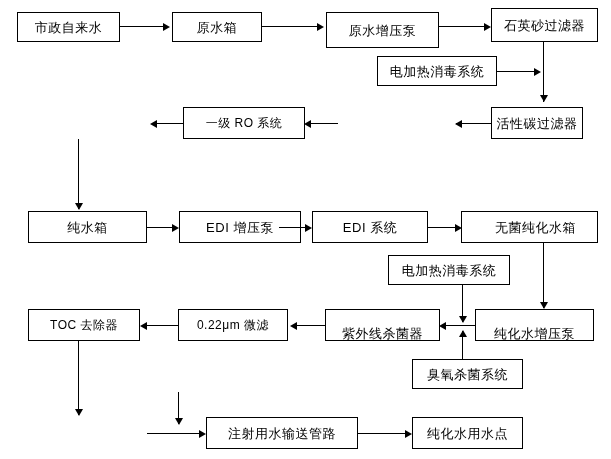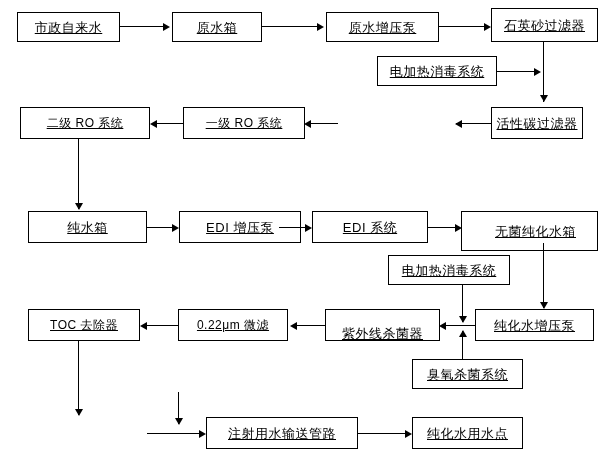--- a/index.html
+++ b/index.html
@@ -21,21 +21,20 @@
     border: 1px solid #000000;
     background: #ffffff;
     display: flex;
     align-items: center;
     justify-content: center;
     color: #000000;
     font-size: 13px;
     line-height: 1;
     white-space: nowrap;
     letter-spacing: 0.5px;
-    text-decoration: underline;
   }
   .node.small {
     font-size: 12px;
   }
   .edge {
     position: absolute;
     background: #000000;
   }
   .edge.h { height: 1px; }
   .edge.v { width: 1px; }
@@ -72,21 +71,21 @@
   </div>
   <div class="edge h" style="left:120px; top:26px; width:46px;"></div>
   <div class="arrow right" style="left:163px; top:23px;"></div>
 
   <div class="node" style="left:172px; top:12px; width:90px; height:30px;">
     <span>原水箱</span>
   </div>
   <div class="edge h" style="left:262px; top:26px; width:58px;"></div>
   <div class="arrow right" style="left:317px; top:23px;"></div>
 
-  <div class="node" style="left:326px; top:12px; width:113px; height:30px;">
+  <div class="node" style="left:326px; top:12px; width:113px; height:36px;">
     <span>原水增压泵</span>
   </div>
   <div class="edge h" style="left:439px; top:26px; width:48px;"></div>
   <div class="arrow right" style="left:484px; top:23px;"></div>
 
   <div class="node" style="left:491px; top:8px; width:107px; height:34px;">
     <span>石英砂过滤器</span>
   </div>
 
   <div class="node" style="left:377px; top:56px; width:120px; height:30px;">
@@ -106,23 +105,20 @@
 
   <div class="edge h" style="left:306px; top:123px; width:32px;"></div>
   <div class="arrow left" style="left:304px; top:120px;"></div>
 
   <div class="node small" style="left:183px; top:107px; width:122px; height:32px;">
     <span>一级 RO 系统</span>
   </div>
   <div class="edge h" style="left:152px; top:123px; width:31px;"></div>
   <div class="arrow left" style="left:150px; top:120px;"></div>
 
-  <div class="node small" style="left:20px; top:107px; width:130px; height:32px;">
-    <span>二级 RO 系统</span>
-  </div>
 
   <div class="edge v" style="left:78px; top:139px; height:70px;"></div>
   <div class="arrow down" style="left:75px; top:203px;"></div>
 
   <div class="node" style="left:28px; top:211px; width:119px; height:32px;text-align:center;">
     <span>纯水箱</span>
   </div>
   <div class="edge h" style="left:147px; top:227px; width:28px;"></div>
   <div class="arrow right" style="left:172px; top:224px;"></div>
 
@@ -131,34 +127,34 @@
   </div>
   <div class="edge h" style="left:279px; top:227px; width:29px;"></div>
   <div class="arrow right" style="left:305px; top:224px;"></div>
 
   <div class="node" style="left:312px; top:211px; width:116px; height:32px;">
     <span>EDI 系统</span>
   </div>
   <div class="edge h" style="left:428px; top:227px; width:30px;"></div>
   <div class="arrow right" style="left:455px; top:224px;"></div>
 
-  <div class="node" style="left:461px; top:211px; width:137px; height:40px;padding-left:12px;">
+  <div class="node" style="left:461px; top:211px; width:137px; height:32px;padding-left:12px;">
     <span>无菌纯化水箱</span>
   </div>
 
   <div class="edge v" style="left:543px; top:243px; height:65px;"></div>
   <div class="arrow down" style="left:540px; top:302px;"></div>
 
   <div class="node" style="left:388px; top:255px; width:122px; height:30px;">
     <span>电加热消毒系统</span>
   </div>
   <div class="edge v" style="left:462px; top:285px; height:37px;"></div>
   <div class="arrow down" style="left:459px; top:316px;"></div>
 
-  <div class="node" style="left:475px; top:309px; width:119px; height:32px;">
+  <div class="node" style="left:475px; top:309px; width:119px; height:32px;align-items:flex-end;">
     <span>纯化水增压泵</span>
   </div>
   <div class="edge h" style="left:441px; top:325px; width:34px;"></div>
   <div class="arrow left" style="left:439px; top:322px;"></div>
 
   <div class="node" style="left:325px; top:309px; width:115px; height:32px;align-items:flex-end;">
     <span>紫外线杀菌器</span>
   </div>
   <div class="edge h" style="left:292px; top:325px; width:33px;"></div>
   <div class="arrow left" style="left:290px; top:322px;"></div>

